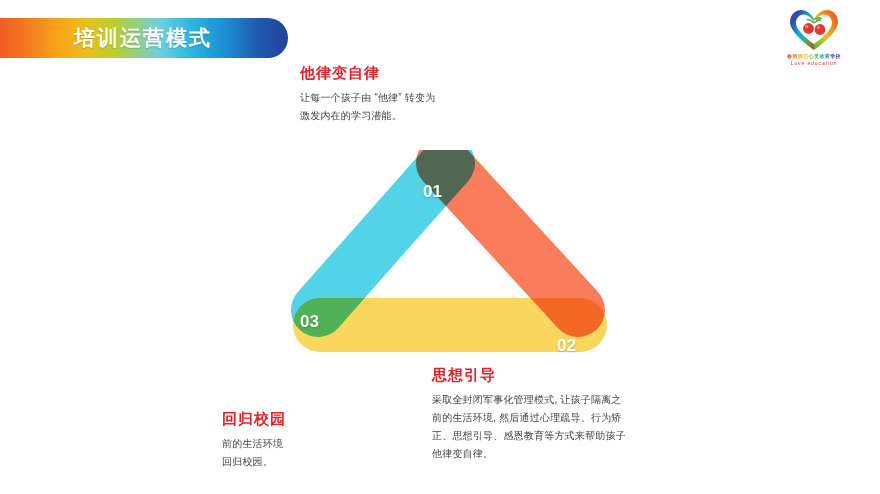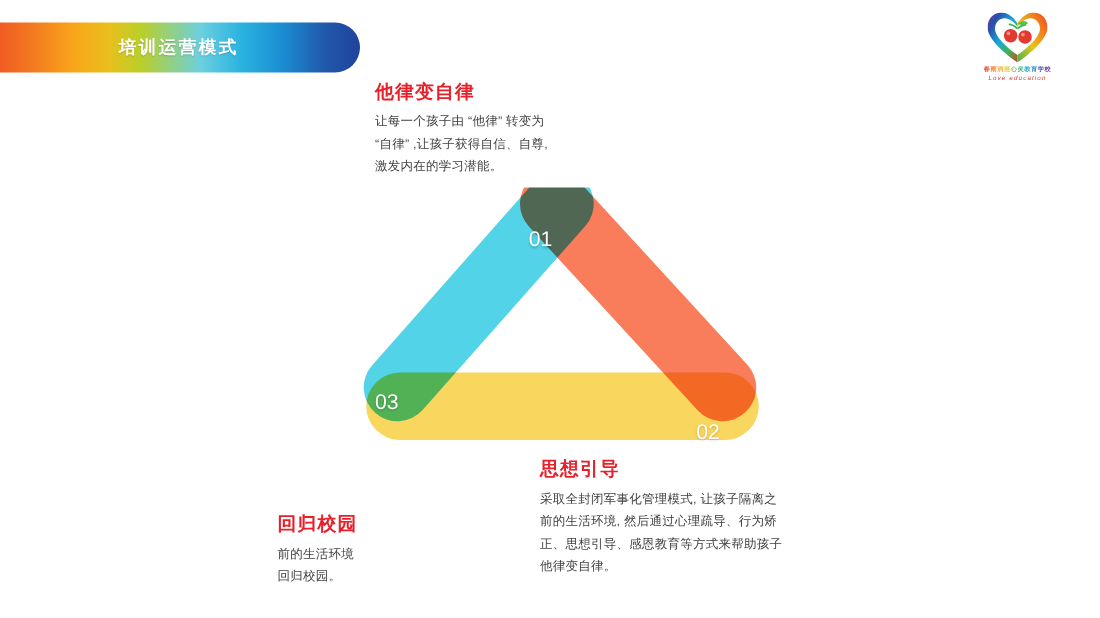--- a/index.html
+++ b/index.html
@@ -34,21 +34,21 @@
         #2ab3e0 70%,
         #1b8fd4 80%,
         #2159ac 91%,
         #20429c 100%);
     display: flex;
     align-items: center;
     justify-content: center;
   }
   .banner-text {
     color: #ffffff;
-    font-size: 14px;
+    font-size: 21px;
     font-weight: bold;
     letter-spacing: 2px;
     padding-left: 28px;
     text-shadow: 0 1px 1px rgba(0,0,0,0.18);
   }
 
   
   .logo {
     position: absolute;
     right: 18px;
@@ -87,21 +87,21 @@
     width: 380px;
     height: 215px;
   }
   .diagram svg { display: block; }
   .bar { mix-blend-mode: multiply; }
 
   .num {
     position: absolute;
     color: #ffffff;
     font-size: 17px;
-    font-weight: normal;
+    font-weight: bold;
     text-shadow: 0 1px 2px rgba(0,0,0,0.22);
   }
   .num-01 { left: 165px; top: 32px; }
   .num-02 { left: 299px; top: 162px; margin-top: 24px; }
   .num-03 { left: 42px;  top: 162px; }
 
   
   .block { position: absolute; text-align: left; }
   .block-title {
     color: #e8202a;
@@ -184,21 +184,20 @@
 
   <span class="num num-01">01</span>
   <span class="num num-02">02</span>
   <span class="num num-03">03</span>
 </div>
 
 <div class="block block-01">
   <div class="block-title">他律变自律</div>
   <div class="block-body">
     <div>让每一个孩子由 “他律” 转变为</div>
-    <div>“自律” ,让孩子获得自信、自尊,</div>
     <div>激发内在的学习潜能。</div>
   </div>
 </div>
 
 <div class="block block-02">
   <div class="block-title">思想引导</div>
   <div class="block-body">
     <div>采取全封闭军事化管理模式, 让孩子隔离之</div>
     <div>前的生活环境, 然后通过心理疏导、行为矫</div>
     <div>正、思想引导、感恩教育等方式来帮助孩子</div>

